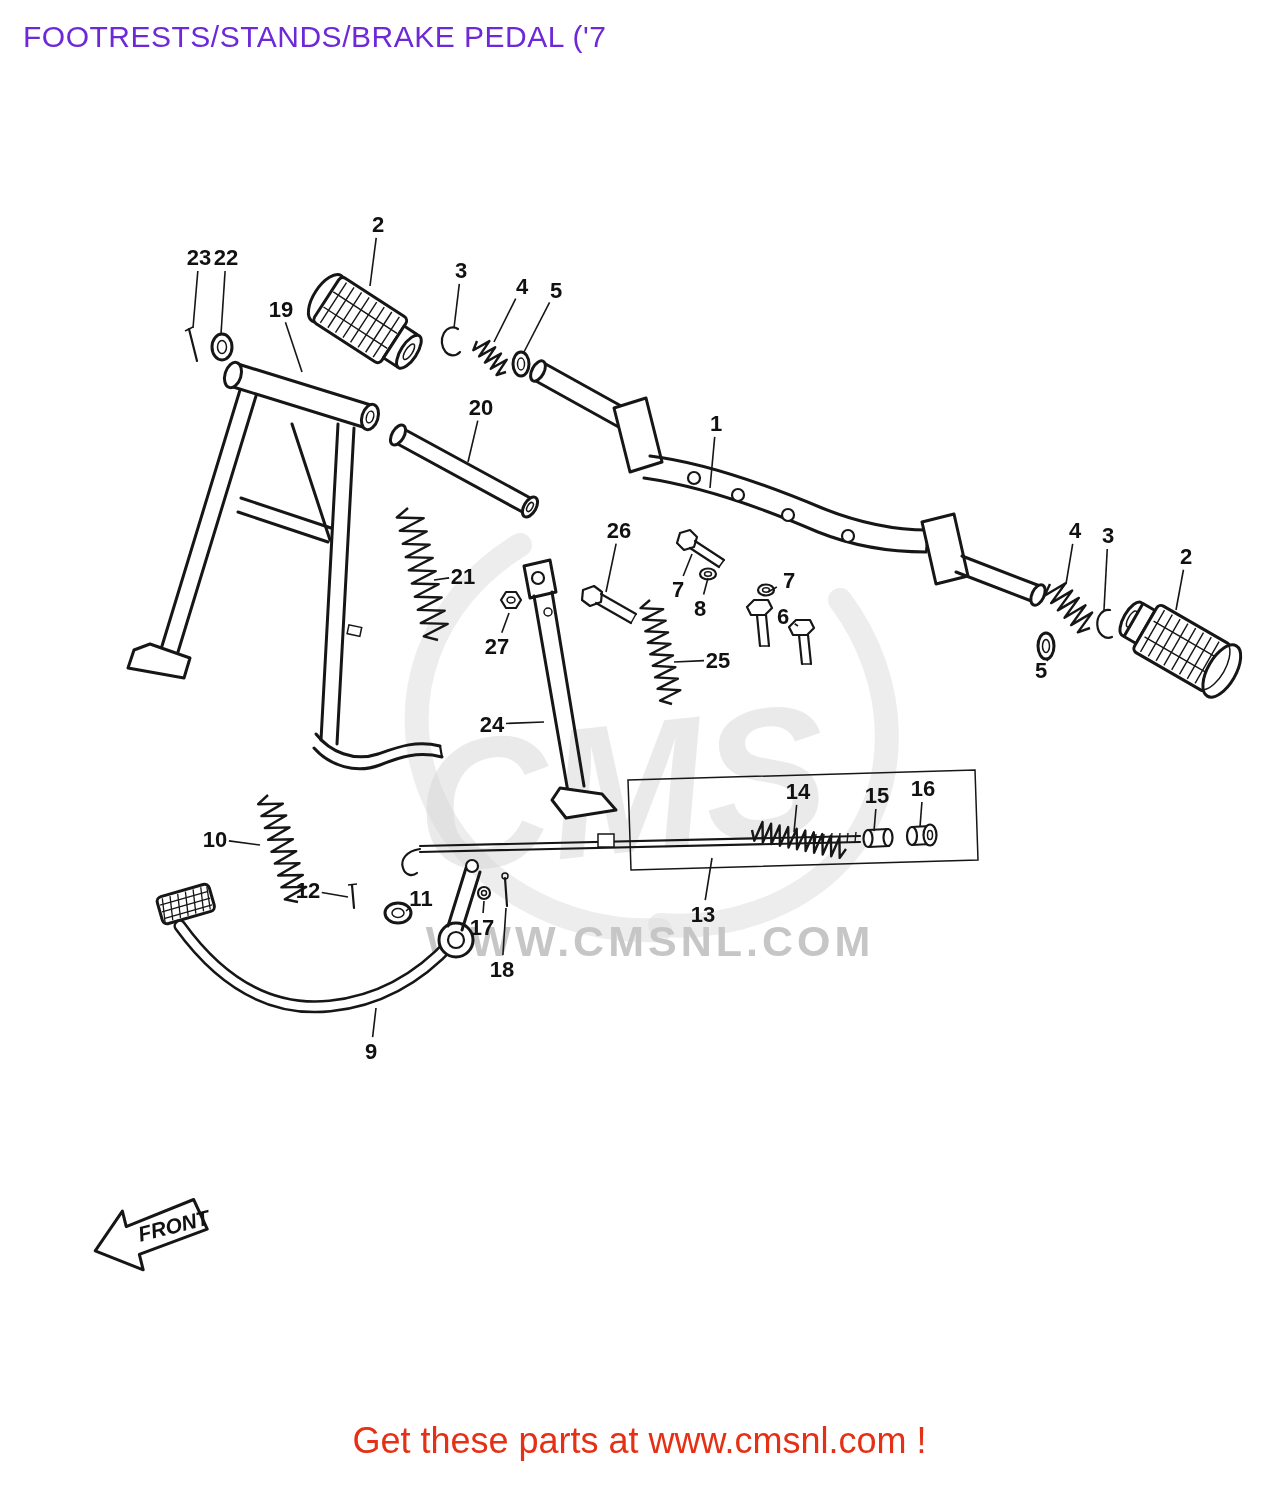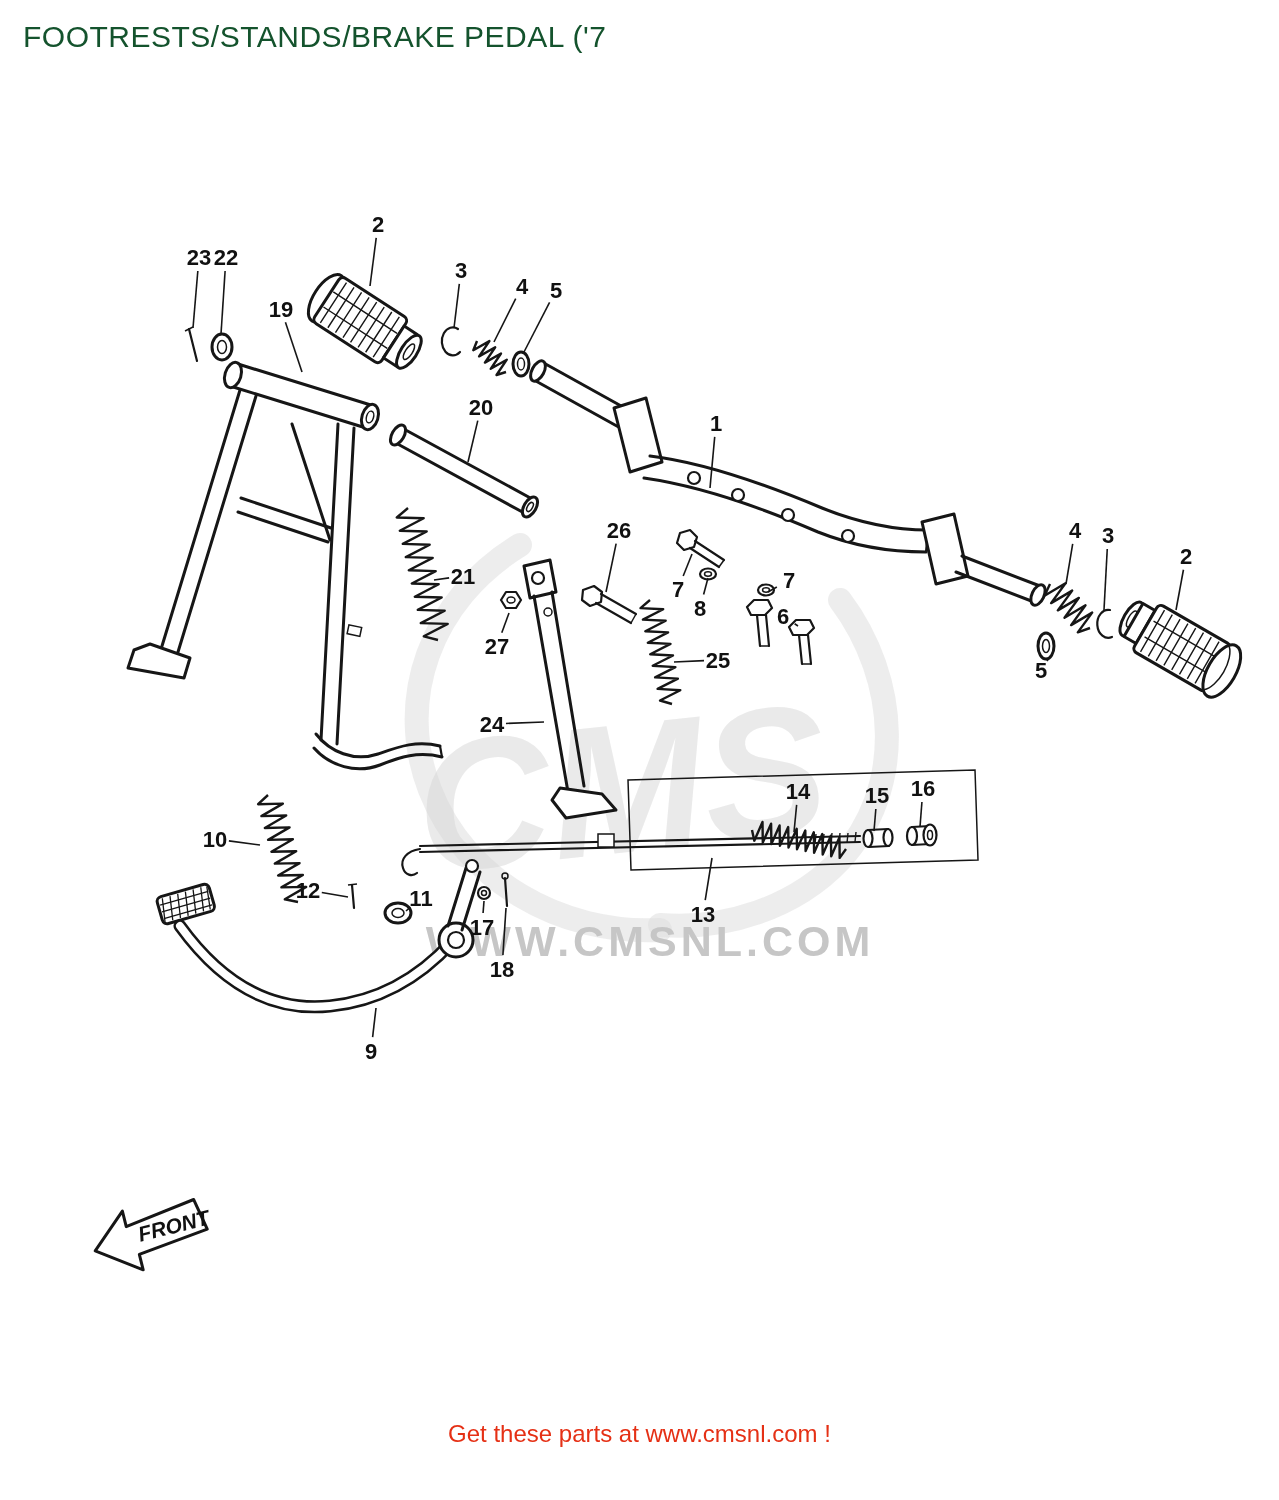--- a/index.html
+++ b/index.html
@@ -1,19 +1,19 @@
 <!DOCTYPE html>
 <html><head>
 <meta charset="utf-8">
 <style>
   *{margin:0;padding:0;box-sizing:border-box}
   html,body{background:#fff}
   body{width:1279px;height:1500px;position:relative;font-family:"Liberation Sans",sans-serif;overflow:hidden}
   #title{position:absolute;left:23px;top:20px;font-size:30px;color:#8d8d8d;letter-spacing:.5px;white-space:nowrap}
-  #footer{position:absolute;left:0;top:1420px;width:100%;text-align:center;font-size:24px;color:#e53015;cursor:pointer}
+  #footer{position:absolute;left:0;top:1420px;width:100%;text-align:center;font-size:36px;color:#e53015;cursor:pointer}
   #diagram{position:absolute;left:0;top:0}
   .ln{stroke:#161616;stroke-width:3;fill:none;stroke-linecap:round;stroke-linejoin:round}
   .ln-med{stroke:#161616;stroke-width:2.2;fill:none;stroke-linecap:round;stroke-linejoin:round}
   .ln-thin{stroke:#161616;stroke-width:1.5;fill:none}
   .fw{fill:#fff}
   .spring{stroke:#161616;stroke-width:2.4;fill:none;stroke-linejoin:round}
   .knurl{stroke:#161616;stroke-width:1.4;fill:none}
   .thread{stroke:#161616;stroke-width:1.4;fill:none}
   .pad-hatch{stroke:#161616;stroke-width:1.3;fill:none}
   .pedal-outer{stroke:#161616;stroke-width:13;fill:none;stroke-linecap:round}
@@ -21,21 +21,21 @@
   .leader{stroke:#161616;stroke-width:1.6}
   .part-num{font:700 22px "Liberation Sans",sans-serif;fill:#111;text-anchor:middle}
   .wm-swoosh{stroke:#dedede;stroke-width:24;fill:none;opacity:.55;stroke-linecap:round}
   .wm-logo{font:italic 900 185px "Liberation Sans",sans-serif;fill:#d6d6d6;opacity:.5;text-anchor:middle}
   .wm-site{font:700 43px "Liberation Sans",sans-serif;fill:#c6c6c6;text-anchor:middle;letter-spacing:4px}
   .front-text{font:italic 900 21px "Liberation Sans",sans-serif;fill:#111}
 </style>
 </head>
 <body>
 
-<div id="title" style="color: #14532d;">FOOTRESTS/STANDS/BRAKE PEDAL ('7</div>
+<div id="title" style="color: #6d28d9;">FOOTRESTS/STANDS/BRAKE PEDAL ('7</div>
 
 <svg id="diagram" width="1279" height="1500" viewBox="0 0 1279 1500" xmlns="http://www.w3.org/2000/svg">
 
   <g id="watermark">
     <path class="wm-swoosh" d="M520,545 C430,600 395,700 430,790 C465,880 560,935 660,930"></path>
     <path class="wm-swoosh" d="M840,600 C900,680 905,790 840,860 C795,908 725,930 660,925"></path>
     <text class="wm-logo" x="628" y="852" transform="rotate(-6 628 852)">CMS</text>
     <text class="wm-site" x="650" y="956">WWW.CMSNL.COM</text>
   </g>
 

